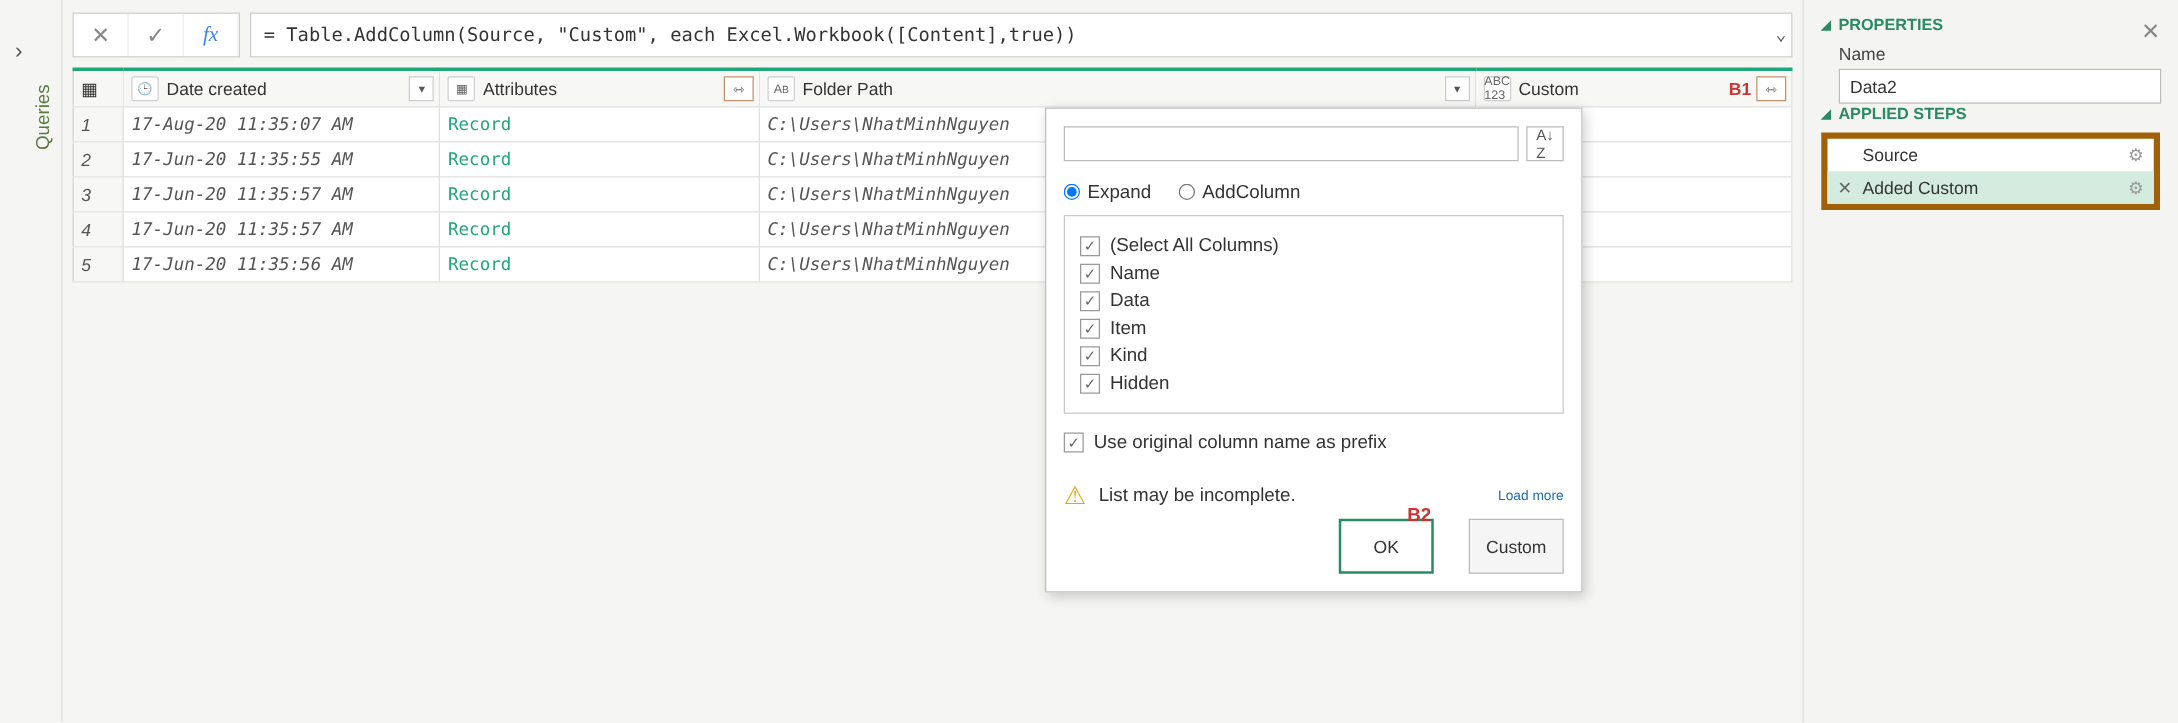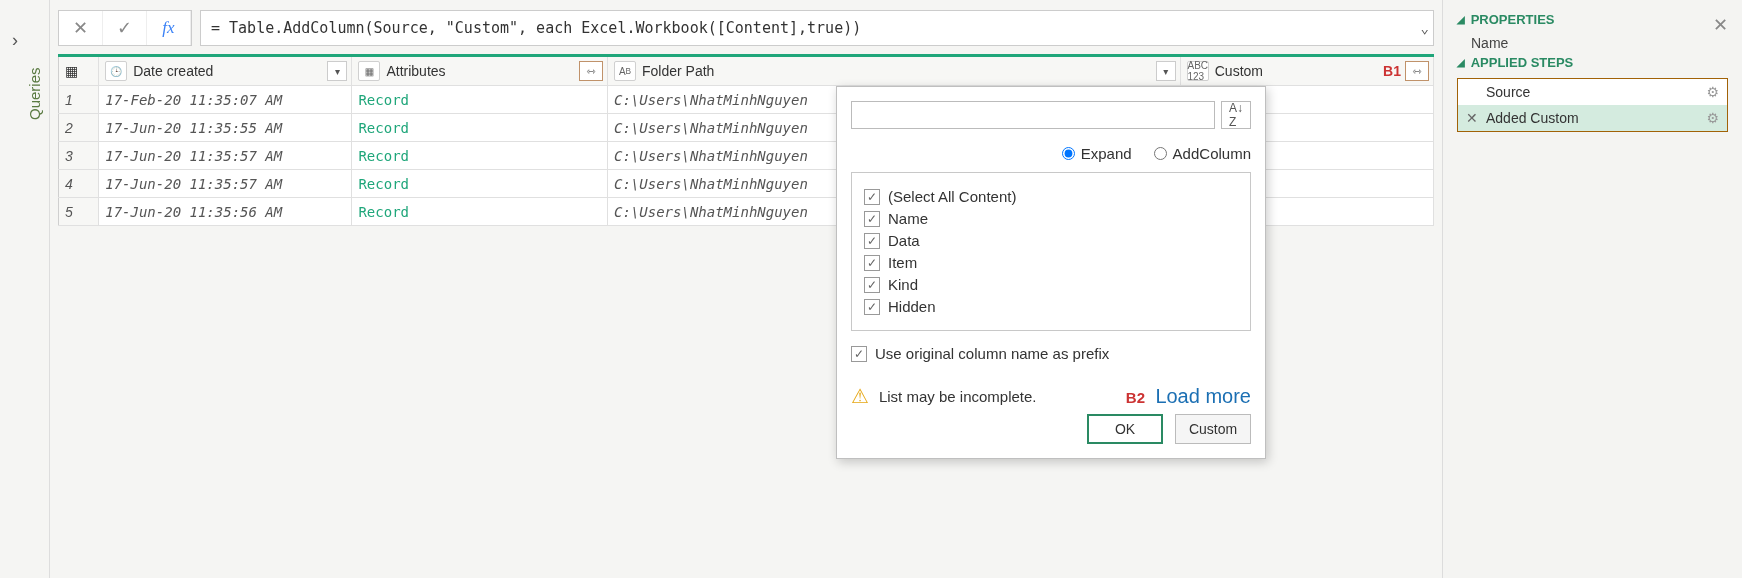--- a/index.html
+++ b/index.html
@@ -149,21 +149,21 @@
     color:#2a8a63; font-weight:600; font-size:13px;
     margin-bottom:8px;
   }
   .section-hdr .tri { font-size:10px; }
   .name-lbl { font-size:14px; color:#444; margin:6px 0 4px 14px;}
   .name-input {
     margin-left:14px; width:258px; height:28px; border:1px solid #bbb; background:#fff;
     padding:0 8px; font-size:14px; color:#333;
   }
   .allprops { color:#1b6fb3; margin:16px 0 24px 14px; font-size:14px;}
-  .steps { border:1px solid #a16207; background:#fff; margin-top:6px;}
+  .steps { border:5px solid #a16207; background:#fff; margin-top:6px;}
   .step-row {
     display:flex; align-items:center; justify-content:space-between;
     padding:5px 8px 5px 28px; font-size:14px; color:#333;
     position:relative;
   }
   .step-row.sel { background:#d4ebdf; }
   .step-row .gear { color:#999; font-size:14px;}
   .step-row .del { position:absolute; left:8px; color:#666; font-size:14px;}
   
   .popup {
@@ -178,37 +178,37 @@
     z-index:50;
   }
   .popup .search-row { display:flex; gap:6px; margin-bottom:16px;}
   .popup .search-inp {
     flex:1; height:28px; border:1px solid #bbb; padding:0 6px; font-size:14px;
   }
   .sort-btn {
     width:30px; height:28px; border:1px solid #bbb; background:#fff;
     display:flex; align-items:center; justify-content:center; font-size:12px; color:#555;
   }
-  .radios { display:flex; gap:22px; margin-bottom:10px; font-size:15px; color:#333;justify-content:flex-end;}
+  .radios { display:flex; gap:22px; margin-bottom:10px; font-size:15px; color:#333;}
   .radios label { display:flex; align-items:center; gap:6px;}
   .chk-box {
     border:1px solid #c8c8c8; padding:10px 12px; margin-bottom:14px;
   }
   .chk-box label { display:flex; align-items:center; gap:8px; font-size:15px; color:#333; margin:5px 0;}
   .chk-tick { color:#666; width:16px; height:16px; border:1px solid #999; display:inline-flex; align-items:center; justify-content:center; font-size:12px;}
   .prefix-row { display:flex; align-items:center; gap:8px; font-size:15px; margin-bottom:22px;}
   .warn-row { display:flex; align-items:center; justify-content:space-between; margin-bottom:6px;}
   .warn-left { display:flex; align-items:center; gap:10px; font-size:15px; color:#333;}
   .warn-ic { color:#e6a817; font-size:20px;}
-  .loadmore { color:#1b6fb3; font-size:20px;}
+  .loadmore { color:#1b6fb3; font-size:11px;}
   .b2 { position:absolute; right:120px; bottom:52px; color:#c33; font-weight:bold; font-size:15px;padding-left:43px;}
   .btn-row { display:flex; gap:12px; justify-content:flex-end;}
   .btn {
-    min-width:76px; height:30px; border:1px solid #bbb; background:#f5f5f5;
-    display:flex; align-items:center; justify-content:center; font-size:14px; color:#333;
+    min-width:76px; height:44px; border:1px solid #bbb; background:#f5f5f5;
+    display:flex; align-items:center; justify-content:center; font-size:14px; color:#333;margin-left:16px;
   }
   .btn.primary { border:2px solid #2a8a63; background:#fff;}
   
   .watermark {
     position:absolute;
     left: 930px; top: 100px;
     width: 230px; height: 180px;
     opacity: 0.85;
     z-index: 40;
     pointer-events:none;
@@ -285,21 +285,21 @@
               <span>Custom</span>
             </div>
             <span class="badge-b1">B1</span>
             <span class="expand-btn">⇿</span>
           </th>
         </tr>
       </thead>
       <tbody id="tbody">
           <tr>
             <td class="col-row">1</td>
-            <td class="mono">17-Feb-20 11:35:07 AM</td>
+            <td class="mono">17-Aug-20 11:35:07 AM</td>
             <td class="link">Record</td>
             <td class="mono">C:\Users\NhatMinhNguyen</td>
             <td></td>
           </tr>
           <tr>
             <td class="col-row">2</td>
             <td class="mono">17-Jun-20 11:35:55 AM</td>
             <td class="link">Record</td>
             <td class="mono">C:\Users\NhatMinhNguyen</td>
             <td></td>
@@ -348,21 +348,21 @@
             <span>Expand</span>
           </label>
         <label>
             <input type="radio" style=""> 
             <span>AddColumn</span>
           </label>
       </div>
       <div class="chk-box">
         <label>
             <span class="chk-tick">✓</span>
-            <span>(Select All Content)</span>
+            <span>(Select All Columns)</span>
           </label>
         <div id="chk-cols">
             <label>
               <span class="chk-tick">✓</span>
               <span>Name</span>
             </label>
             <label>
               <span class="chk-tick">✓</span>
               <span>Data</span>
             </label>
@@ -403,20 +403,21 @@
   </div>
 
   <div class="settings-panel">
     <div class="close-x">✕</div>
 
     <div class="section-hdr">
       <span class="tri">◢</span>
       <span>PROPERTIES</span>
     </div>
     <div class="name-lbl">Name</div>
+    <input class="name-input" value="Data2" style="">
 
     <div class="section-hdr">
       <span class="tri">◢</span>
       <span>APPLIED STEPS</span>
     </div>
     <div class="steps" id="steps-list">
         <div class="step-row">
           <span>Source</span>
           <span class="gear">⚙</span>
         </div>

